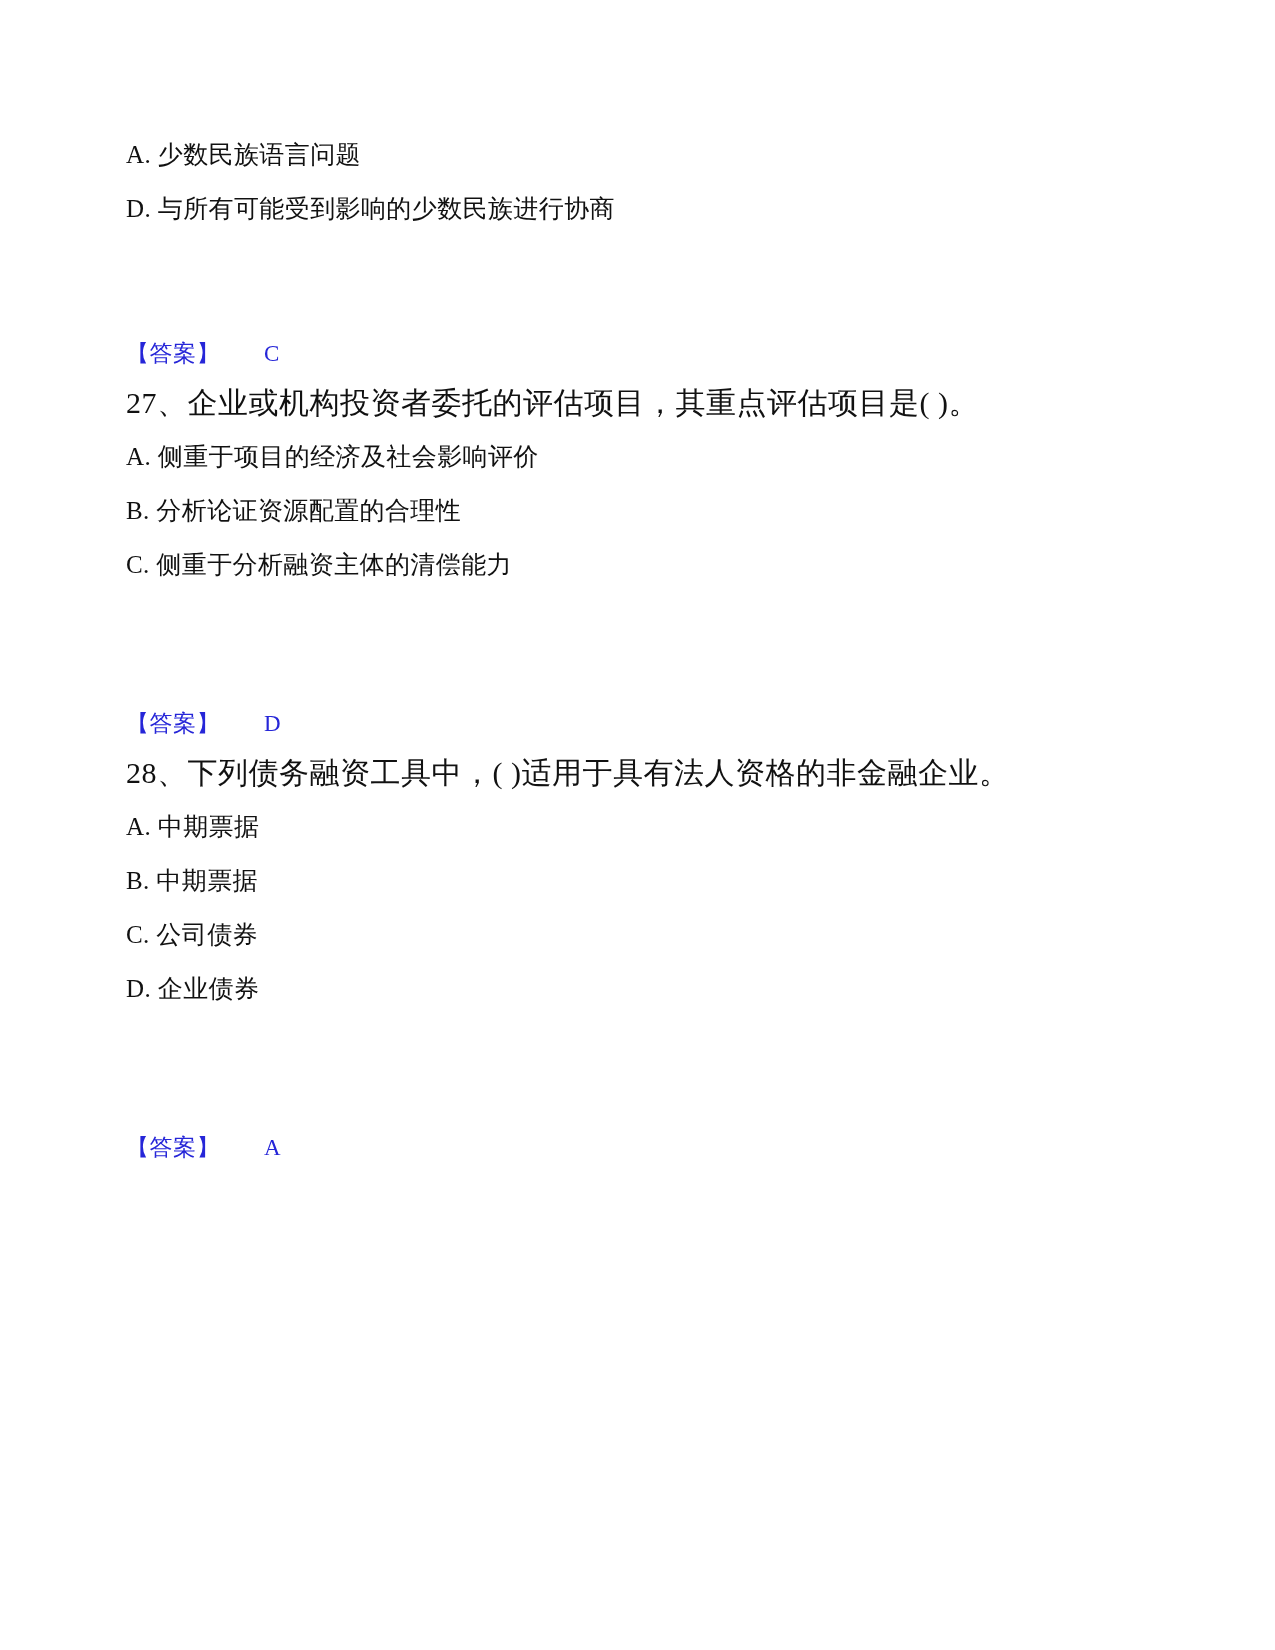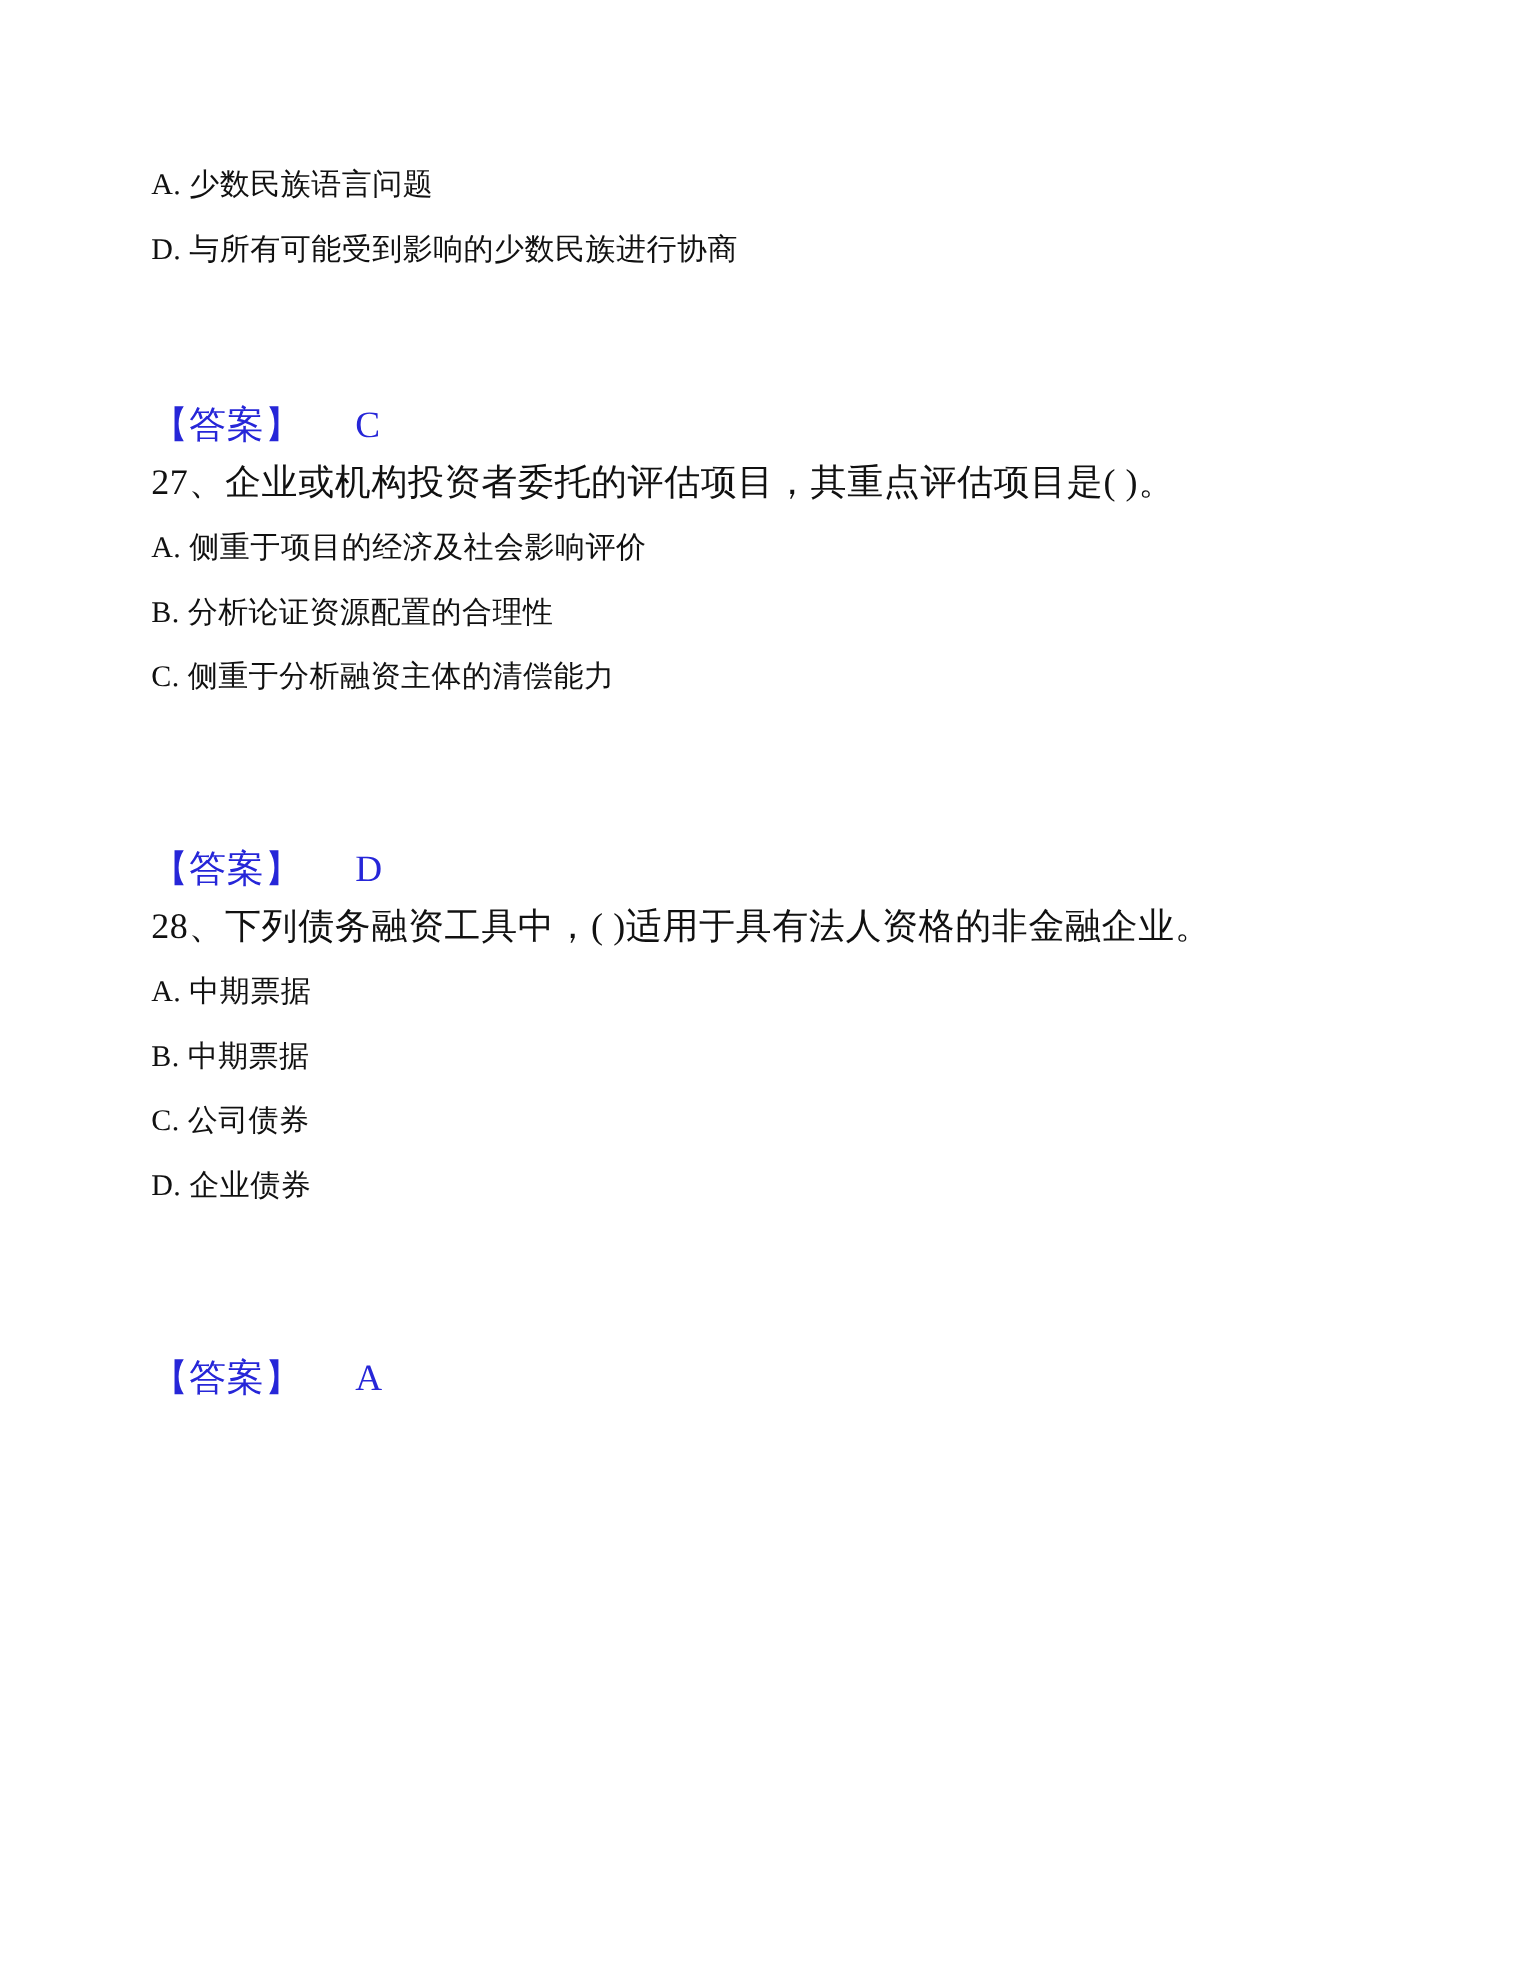--- a/index.html
+++ b/index.html
@@ -41,21 +41,21 @@
   .option {
     font-size: 25px;
     line-height: 54px;
     color: #111111;
     letter-spacing: 0.4px;
   }
   .answer-row {
     display: flex;
     align-items: flex-end;
     color: #2626d8;
-    font-size: 31px;
+    font-size: 23px;
     line-height: 44px;
     letter-spacing: 0.5px;
   }
   .answer-label {
     color: #2626d8;
     font-family: "Liberation Serif", "DejaVu Serif", serif;
   }
   .answer-value {
     color: #2626d8;
     margin-left: 44px;

